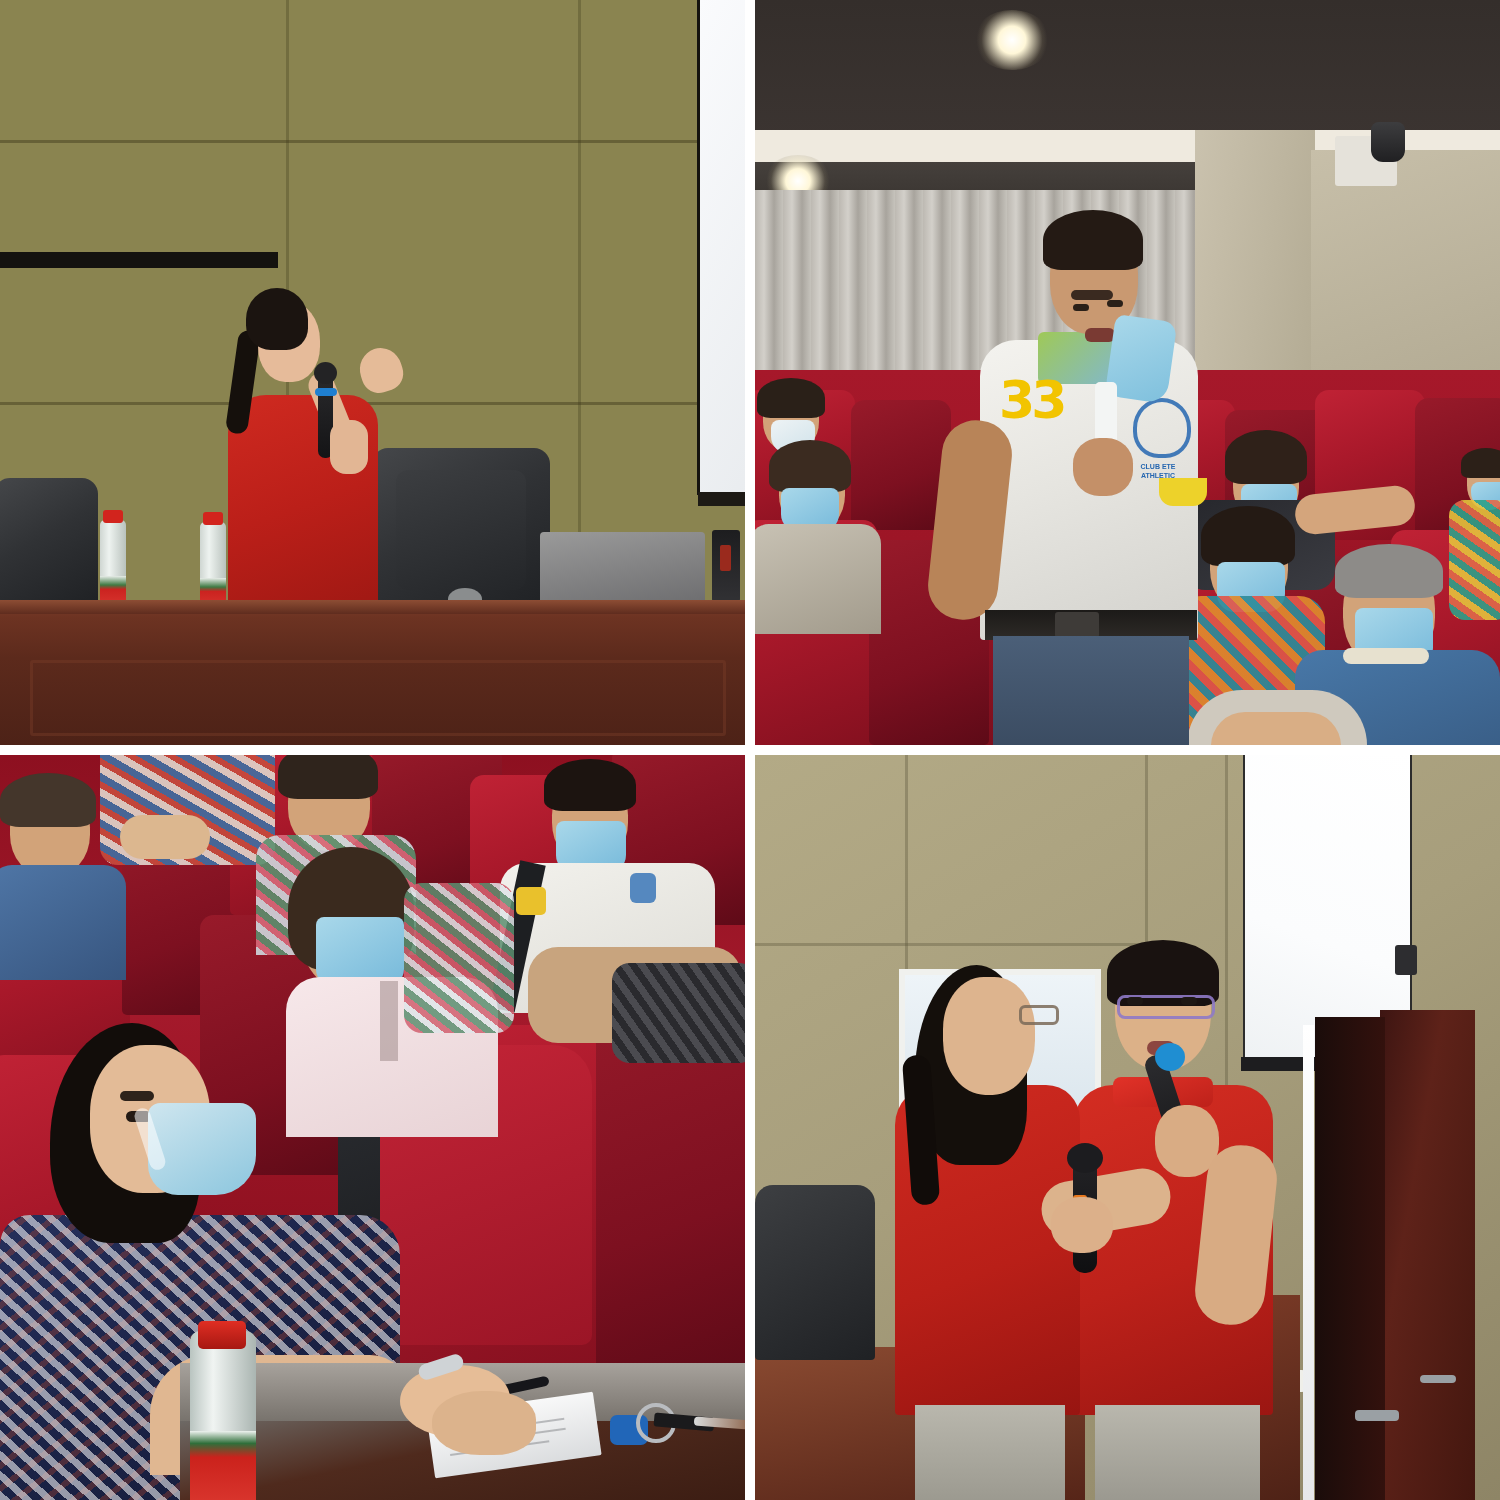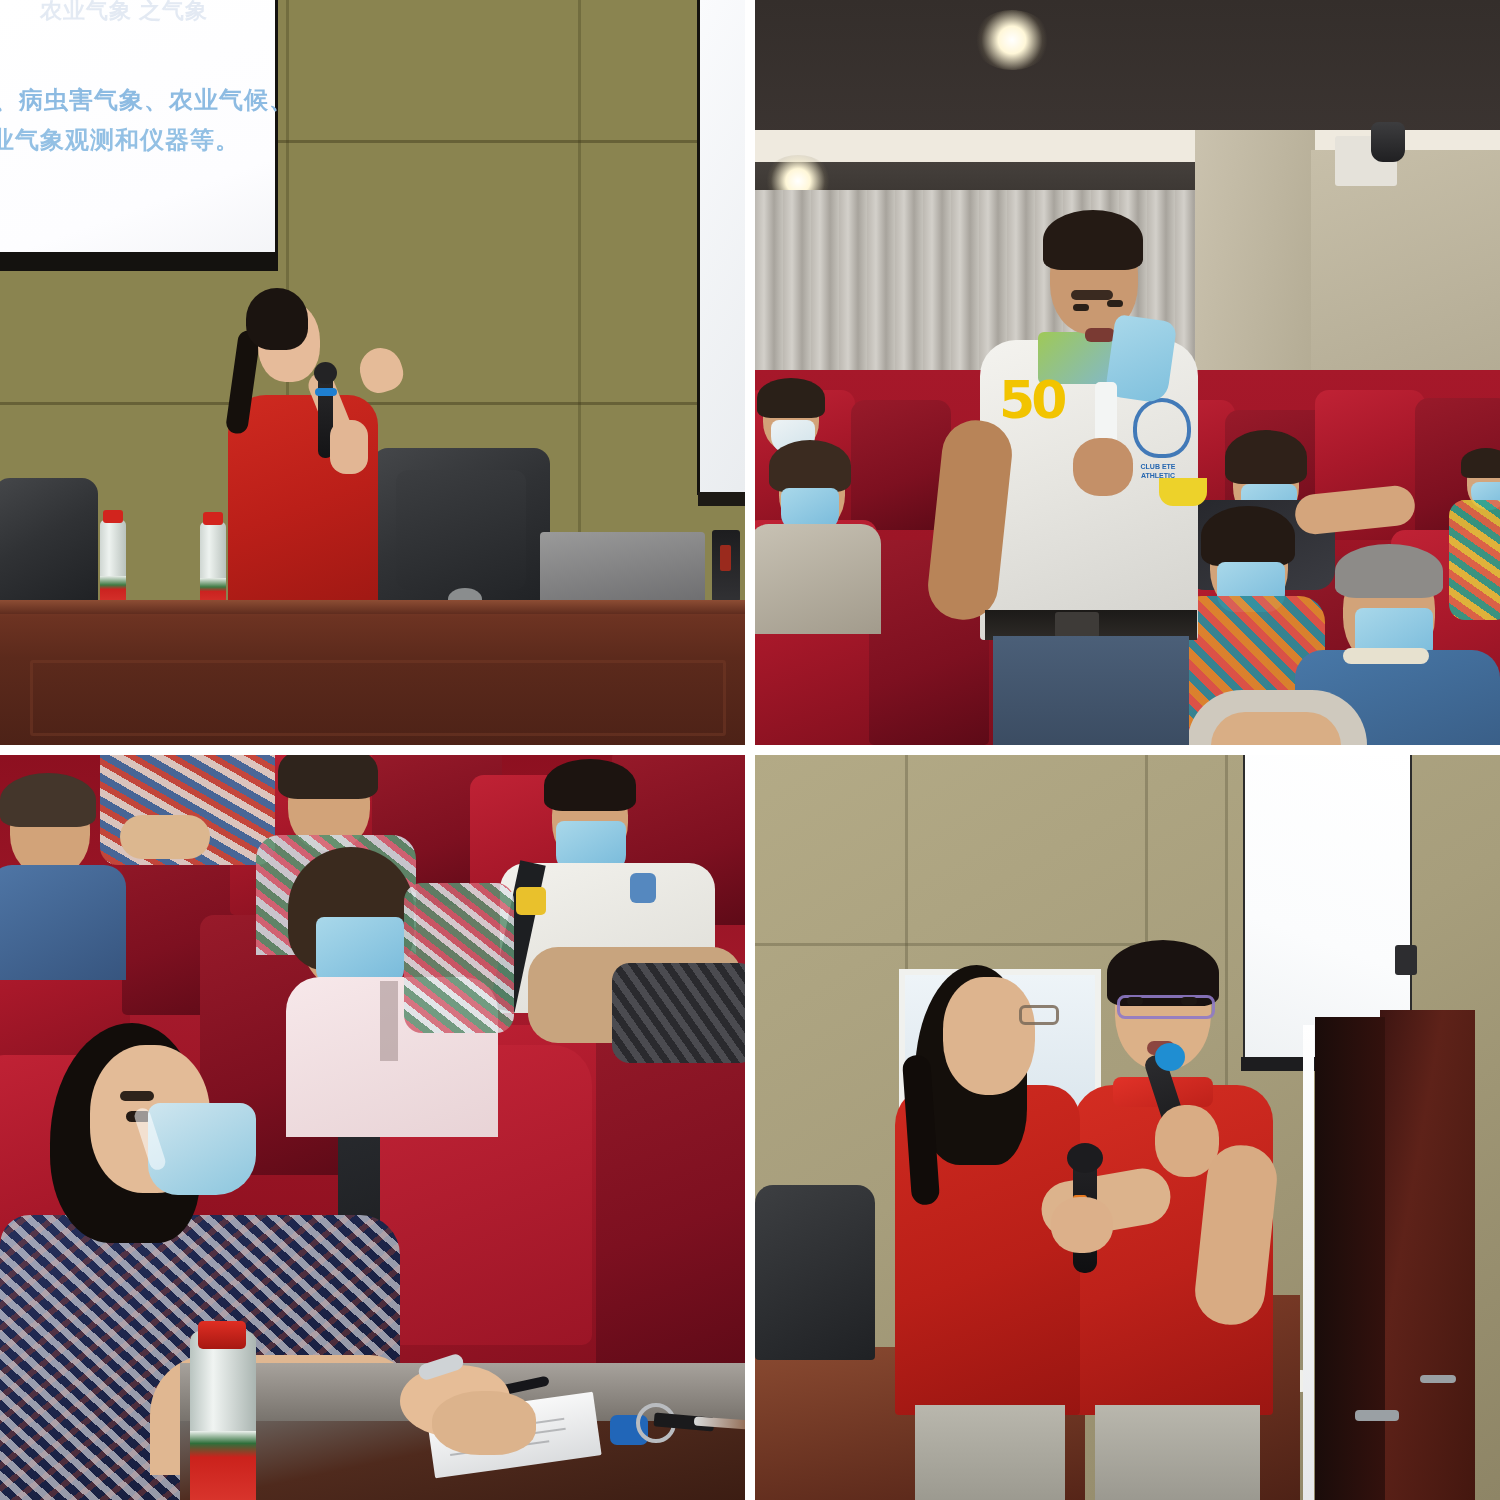--- a/index.html
+++ b/index.html
@@ -163,25 +163,20 @@
 
 <div class="collage">
 
   <div class="photo p1">
     <div class="abs p1-wall"></div>
     <div class="abs p1-seam" style="left:0;top:140px;width:745px;"></div>
     <div class="abs p1-seam" style="left:0;top:402px;width:745px;"></div>
     <div class="abs p1-vseam" style="left:286px;top:0;height:610px;"></div>
     <div class="abs p1-vseam" style="left:578px;top:0;height:610px;"></div>
 
-    <div class="abs p1-screen">
-      <div class="p1-screen-ln p1-scr-t">农业气象 之气象</div>
-      <div class="p1-screen-ln p1-scr-a">、病虫害气象、农业气候、</div>
-      <div class="p1-screen-ln p1-scr-b">业气象观测和仪器等。</div>
-    </div>
     <div class="abs p1-screen-bot"></div>
     <div class="abs p1-screen2"></div>
     <div class="abs p1-screen2-bot"></div>
 
     <div class="abs p1-chair" style="left:-6px;top:478px;width:104px;height:132px;"></div>
     <div class="abs p1-chair" style="left:372px;top:448px;width:178px;height:168px;"></div>
     <div class="abs" style="left:396px;top:470px;width:130px;height:120px;background:linear-gradient(160deg,#3c3e41,#242629);border-radius:12px;"></div>
 
     <div class="abs p1-person-body"></div>
     <div class="abs p1-pony"></div>
@@ -269,21 +264,21 @@
     <div class="mask" style="left:716px;top:482px;width:36px;height:28px;"></div>
     <div class="abs" style="left:694px;top:500px;width:62px;height:120px;background:repeating-linear-gradient(35deg,#e5c23c 0 7px,#2fa089 7px 14px,#e06a4a 14px 21px);border-radius:16px;opacity:.9;"></div>
 
     <div class="abs" style="left:432px;top:690px;width:180px;height:55px;background:#cfc9be;border-radius:60px 60px 0 0;"></div>
     <div class="abs" style="left:456px;top:712px;width:130px;height:34px;background:#d9ae85;border-radius:40px 40px 0 0;"></div>
 
     <div class="abs p2-strap"></div>
     <div class="abs p2-man-body"></div>
     <div class="abs p2-man-collar"></div>
     <div class="abs p2-ylw-slv"></div>
-    <div class="abs p2-33">50</div>
+    <div class="abs p2-33">33</div>
     <div class="abs p2-logo"></div>
     <div class="abs p2-logo-t">CLUB ETE ATHLETIC</div>
     <div class="abs p2-man-head"></div>
     <div class="abs p2-man-hair"></div>
     <div class="abs" style="left:316px;top:290px;width:42px;height:10px;background:#3a2a20;border-radius:5px;"></div>
     <div class="abs" style="left:318px;top:304px;width:16px;height:7px;background:#2a2018;border-radius:4px;"></div>
     <div class="abs" style="left:352px;top:300px;width:16px;height:7px;background:#2a2018;border-radius:4px;"></div>
     <div class="abs" style="left:330px;top:328px;width:30px;height:14px;background:#7a3a33;border-radius:6px;"></div>
     <div class="abs p2-mask"></div>
     <div class="abs p2-handpaper"></div>

